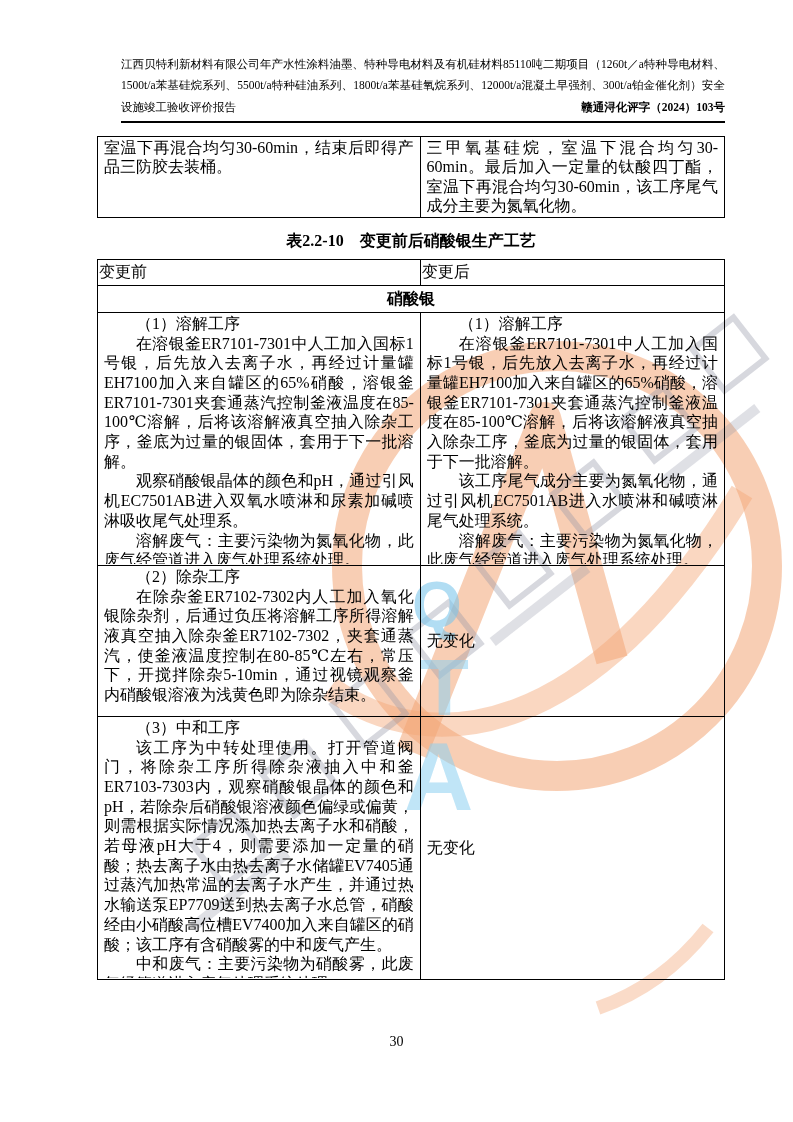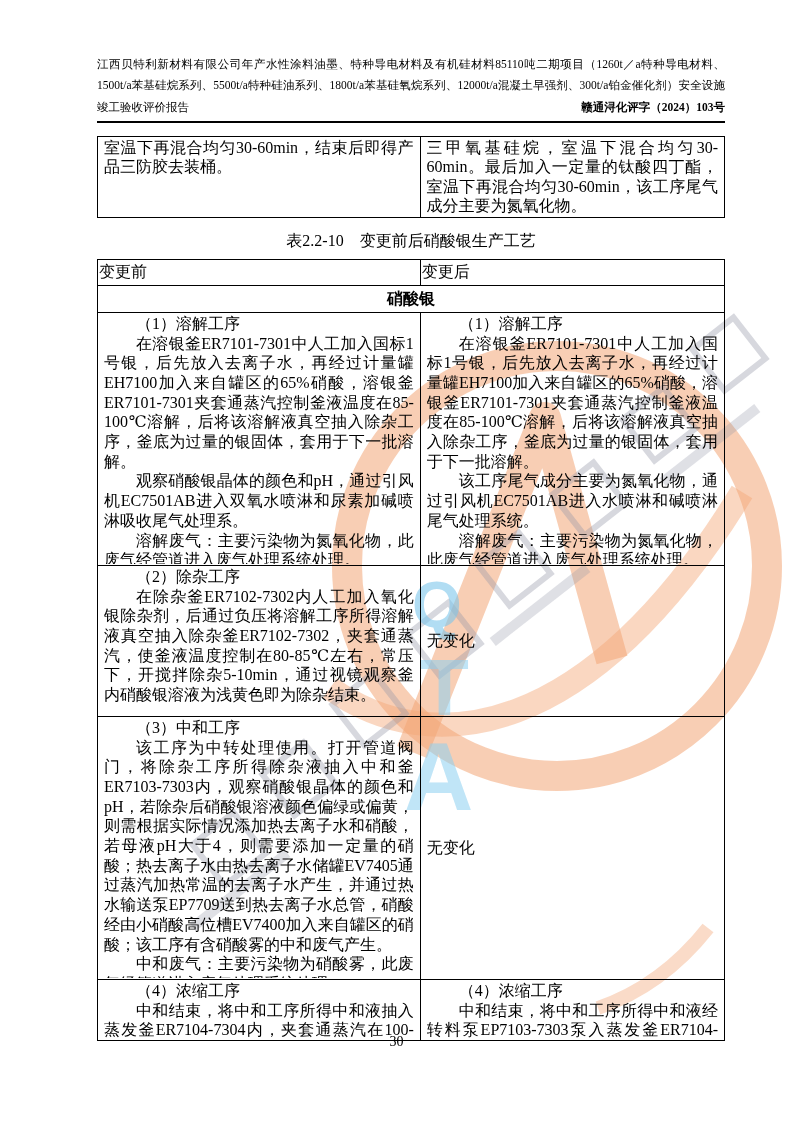--- a/index.html
+++ b/index.html
@@ -13,28 +13,28 @@
   .wm-letter { position:absolute; font-family:"Liberation Sans","DejaVu Sans",sans-serif; font-weight:bold; }
   .wm-q { left:412px; top:568px; font-size:64px; color:rgba(125,199,235,0.60); }
   .wm-t { left:420px; top:642px; font-size:80px; color:rgba(140,208,240,0.55); }
   .wm-a { left:404px; top:722px; font-size:96px; color:rgba(140,208,240,0.55); }
   .gray-marks { position:absolute; left:180px; top:300px; width:560px; height:620px; }
   .gmark { position:absolute; width:46px; height:46px; border:6px solid rgba(150,152,168,0.38); transform:rotate(-38deg); }
   .gbar  { position:absolute; width:120px; height:10px; background:rgba(150,152,168,0.30); transform:rotate(-38deg); }
   
   .content { position:absolute; left:97px; top:54px; width:628px; z-index:2; }
   .doc-header { position:relative; font-size:11.5px; line-height:1.85; text-align:justify;
-                border-bottom:2px solid #000; padding-bottom:3px; }
+                border-bottom:2px solid #000; padding-bottom:3px;margin-left:24px; }
   .doc-number { position:absolute; right:0; bottom:3px; font-weight:bold; background:transparent; }
   table { width:100%; border-collapse:collapse; table-layout:fixed; }
   td { border:1px solid #000; font-size:16px; line-height:19.7px; padding:1px 6px; vertical-align:top; }
   .carryover { margin-top:13px; }
   .carryover td { line-height:19.5px; }
   .col-l { width:51.5%; } .col-r { width:48.5%; }
-  .caption { margin:13px 0 7px; text-align:center; font-weight:normal; font-size:16px; }
+  .caption { margin:13px 0 7px; text-align:center; font-weight:bold; font-size:16px; }
   .hdr-cell { vertical-align:middle; height:23px; padding:1px; }
   .sec-cell { text-align:center; vertical-align:middle; font-weight:bold; height:24px; padding:1px; }
   p.para { margin:0; text-indent:2em; text-align:justify; }
   .cellbox { overflow:hidden; }
   .h-r1 { height:250px; } .h-r2 { height:148px; } .h-r3 { height:260px; } .h-r4 { height:58px; }
   .nochange { text-align:left; vertical-align:middle; }
   .page-num { position:absolute; left:0; top:1034px; width:100%; text-align:center;
               font-size:14px; z-index:2; }
 </style>
 </head>
@@ -132,33 +132,19 @@
         <td>
           <div class="cellbox h-r3">
             <p class="para">（3）中和工序</p>
             <p class="para">该工序为中转处理使用。打开管道阀门，将除杂工序所得除杂液抽入中和釜ER7103-7303内，观察硝酸银晶体的颜色和pH，若除杂后硝酸银溶液颜色偏绿或偏黄，则需根据实际情况添加热去离子水和硝酸，若母液pH大于4，则需要添加一定量的硝酸；热去离子水由热去离子水储罐EV7405通过蒸汽加热常温的去离子水产生，并通过热水输送泵EP7709送到热去离子水总管，硝酸经由小硝酸高位槽EV7400加入来自罐区的硝酸；该工序有含硝酸雾的中和废气产生。</p>
             <p class="para">中和废气：主要污染物为硝酸雾，此废气经管道进入废气处理系统处理。</p>
           </div>
         </td>
         <td class="nochange">无变化</td>
       </tr>
 
-      <tr>
-        <td>
-          <div class="cellbox h-r4">
-            <p class="para">（4）浓缩工序</p>
-            <p class="para">中和结束，将中和工序所得中和液抽入蒸发釜ER7104-7304内，夹套通蒸汽在100-120℃、</p>
-          </div>
-        </td>
-        <td>
-          <div class="cellbox h-r4">
-            <p class="para">（4）浓缩工序</p>
-            <p class="para">中和结束，将中和工序所得中和液经转料泵EP7103-7303泵入蒸发釜ER7104-7304内，</p>
-          </div>
-        </td>
-      </tr>
     </tbody>
       </table>
 
   </div>
 
   <div class="page-num">30</div>
 </div>
 
 </body></html>

